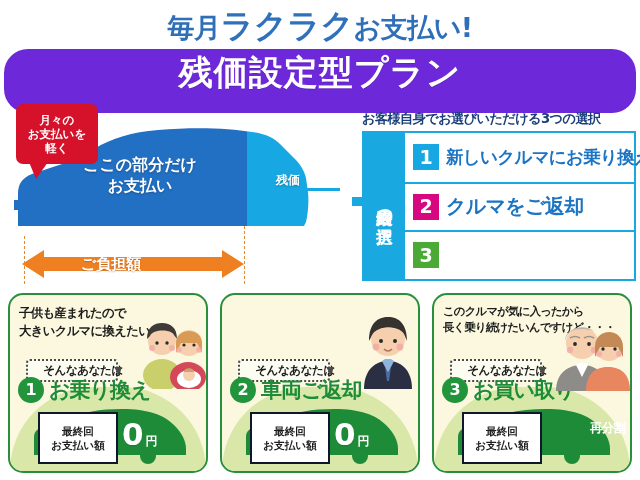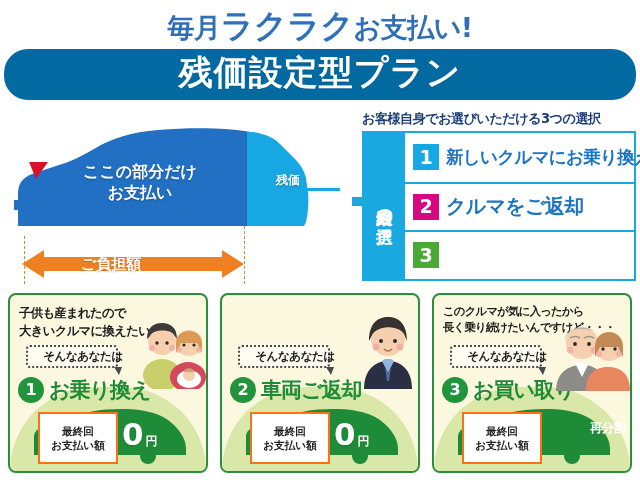--- a/index.html
+++ b/index.html
@@ -12,22 +12,22 @@
   #page{position:relative;width:640px;height:480px;background:#fff;}
 
   
   .hdr-line1{
     position:absolute;left:0;top:8px;width:640px;height:36px;
     text-align:center;line-height:36px;white-space:nowrap;
     font-size:27px;font-weight:bold;color:#2f6fb8;letter-spacing:-0.5px;
   }
   .hdr-line1 .big{font-size:33px;color:#2f72bb;}
   .hdr-band{
-    position:absolute;left:4px;top:49px;width:632px;height:51px;
-    background:#0369a1;border-radius:24px;
+    position:absolute;left:4px;top:49px;width:632px;height:64px;
+    background:#6d28d9;border-radius:24px;
   }
   .hdr-band-txt{
     position:absolute;left:0;top:0;width:632px;height:47px;
     line-height:47px;text-align:center;white-space:nowrap;
     font-size:34px;font-weight:bold;color:#ffffff;letter-spacing:1px;
     text-shadow:0 1px 0 rgba(0,0,0,.12);
   }
 
   
   .mid{position:absolute;left:0;top:100px;width:640px;height:188px;}
@@ -47,21 +47,21 @@
     border-left:7px solid transparent;border-right:12px solid transparent;
     border-top:17px solid #d6112a;
   }
 
   
   .car-wrap{position:absolute;left:8px;top:22px;width:340px;height:118px;z-index:2;}
   .car-wrap svg{display:block;}
   .car-lbl-pay{
     position:absolute;left:60px;top:54px;width:160px;z-index:4;
     text-align:center;color:#fff;font-weight:bold;font-size:16px;line-height:1.32;
-    text-shadow:0 1px 2px rgba(0,0,0,.28);white-space:nowrap;margin-top:7px;
+    text-shadow:0 1px 2px rgba(0,0,0,.28);white-space:nowrap;
   }
   .car-lbl-res{
     position:absolute;left:253px;top:72px;width:70px;z-index:4;
     text-align:center;color:#fff;font-weight:bold;font-size:12px;
     text-shadow:0 1px 2px rgba(0,0,0,.28);white-space:nowrap;
   }
 
   
   .vdash{position:absolute;width:0;border-left:1px dashed #e08a34;z-index:3;}
 
@@ -107,34 +107,34 @@
   .rp-txtwrap{margin-left:7px;display:flex;flex-direction:column;justify-content:center;}
   .rp-txt{
     color:#1c74c4;font-weight:bold;font-size:17.5px;white-space:nowrap;letter-spacing:-0.7px;
   }
   .rp-sub{color:#1c74c4;font-weight:bold;font-size:10.5px;white-space:nowrap;margin-top:0px;letter-spacing:-0.4px;}
 
   
   .cards{position:absolute;left:0;top:293px;width:640px;height:183px;}
   .card{
     position:absolute;top:0;width:200px;height:180px;
-    background:#fbf8df;border:2px solid #2a8f3c;border-radius:8px;
+    background:#fbf8df;border:2px solid #2a8f3c;border-radius:15px;
     box-sizing:border-box;overflow:hidden;
   }
   .card.c1{left:8px;}
   .card.c2{left:220px;}
   .card.c3{left:432px;}
   .card-q{
     position:absolute;left:9px;top:9px;width:150px;
     font-size:12.4px;font-weight:bold;color:#1c1c1c;line-height:1.42;
     letter-spacing:-0.7px;white-space:nowrap;
   }
   .card.c3 .card-q{font-size:11.3px;width:160px;}
   .dashbox{
-    position:absolute;left:16px;top:50px;width:92px;height:23px;
+    position:absolute;left:16px;top:64px;width:92px;height:23px;
     border:2px dotted #4a4a4a;border-radius:4px;background:rgba(255,255,255,.55);
     box-sizing:border-box;
     font-family:Liberation Mono, monospace;
   }
   .dashbox span{
     display:block;width:110px;height:19px;line-height:19px;text-align:center;
     font-size:11.6px;font-weight:bold;color:#1c1c1c;white-space:nowrap;letter-spacing:-0.5px;
   }
   .dash-tail{
     position:absolute;left:104px;top:72px;width:0;height:0;
@@ -153,21 +153,21 @@
     margin-left:5px;font-size:21px;font-weight:bold;color:#1e8b38;
     white-space:nowrap;letter-spacing:-1px;
   }
   .hill{
     position:absolute;left:0;bottom:0;width:196px;height:84px;
     background:#d9e8a8;border-radius:96px 96px 0 0;
   }
   .minicar{position:absolute;left:20px;top:112px;width:160px;height:62px;}
   .mini-white{
     position:absolute;left:28px;top:117px;width:80px;height:52px;
-    background:#ffffff;border:2px solid #f97316;box-sizing:border-box;
+    background:#ffffff;border:2px solid #0f172a;box-sizing:border-box;
     display:flex;flex-direction:column;align-items:center;justify-content:center;
     z-index:4;
   }
   .mini-white span{
     font-size:10.6px;font-weight:bold;color:#1d1d1d;line-height:1.35;white-space:nowrap;
   }
   .price{
     position:absolute;left:112px;top:124px;width:64px;height:40px;z-index:4;
     display:flex;align-items:baseline;justify-content:flex-start;
   }
@@ -185,20 +185,27 @@
 <div id="page">
 
   <div class="hdr-line1"><span>毎月</span><span class="big">ラクラク</span><span>お支払い!</span></div>
 
   <div class="hdr-band">
     <div class="hdr-band-txt">残価設定型プラン</div>
   </div>
 
   <div class="mid">
 
+    <div class="balloon">
+      <div class="balloon-txt">
+        <span>月々の</span>
+        <span>お支払いを</span>
+        <span>軽く</span>
+      </div>
+    </div>
     <div class="balloon-tail"></div>
 
     <div class="car-wrap">
       <svg width="340" height="118" viewBox="0 0 340 118" xmlns="http://www.w3.org/2000/svg">
         <defs>
           <clipPath id="carclip">
             <path d="M10,104 L10,72 C10,62 14,56 24,52 L48,44
                      C62,40 74,34 86,27
                      C104,16 124,10 150,8
                      C186,5 220,6 244,10

